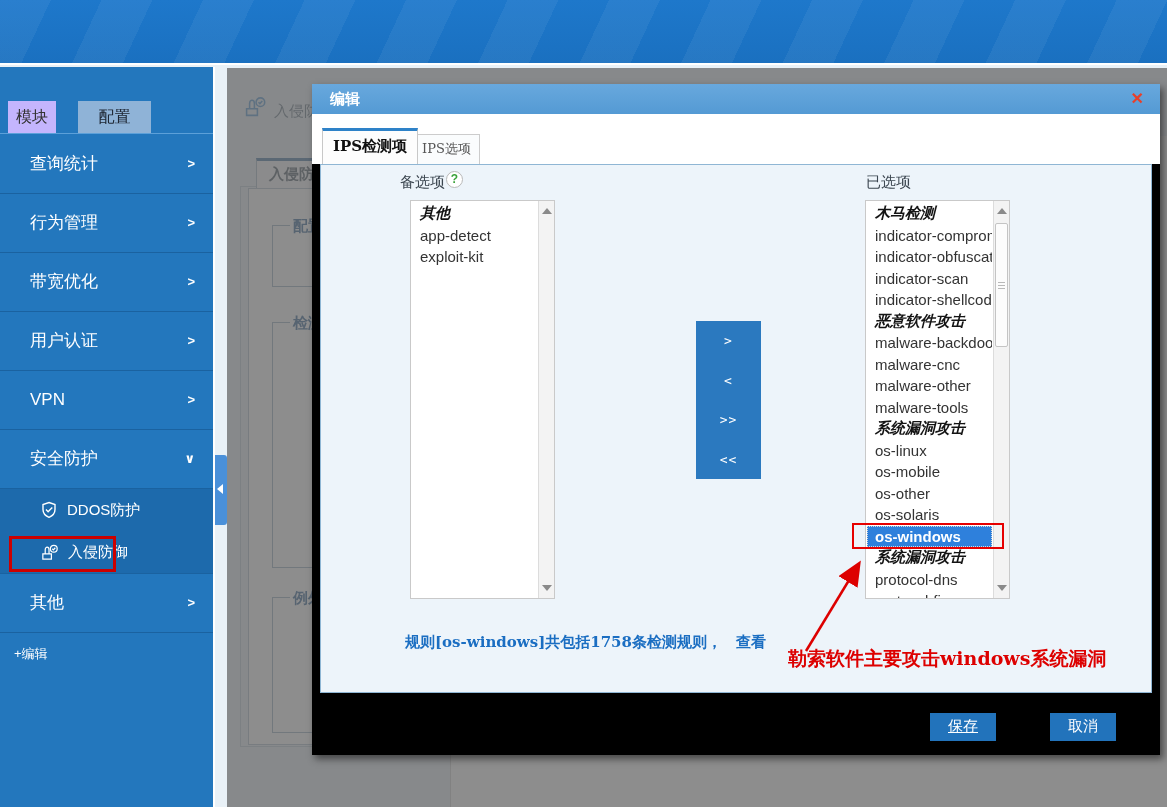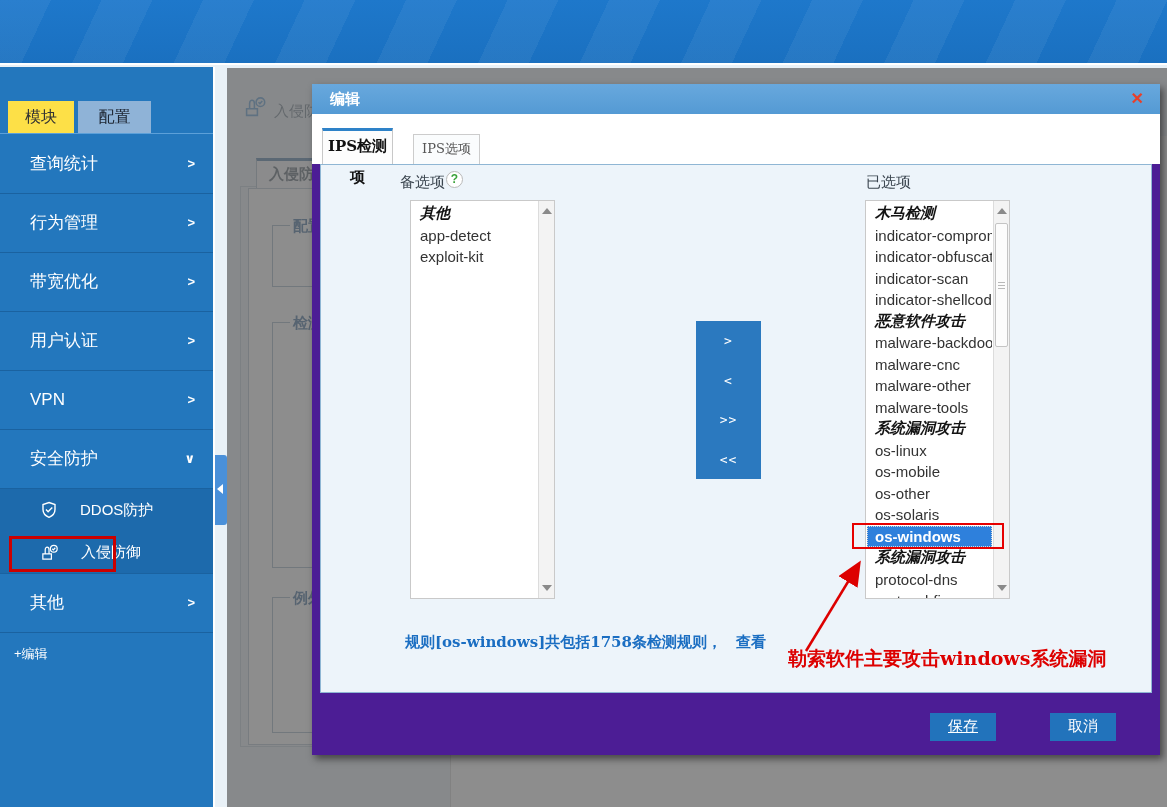--- a/index.html
+++ b/index.html
@@ -13,29 +13,29 @@
     background:linear-gradient(180deg,#1e78cb,#1a70c0); border-bottom:2px solid #ffffff; overflow:hidden; }
   .top-banner .kb { position:absolute; inset:0;
     background:repeating-linear-gradient(115deg, rgba(255,255,255,0.055) 0 46px, rgba(255,255,255,0) 46px 92px); }
   .brand { position:absolute; left:28px; top:11px; color:#fff; font-size:33px; letter-spacing:1px; }
 
   
   .sidebar { position:absolute; left:0; top:67px; width:215px; bottom:0;
     background:#2377bd; border-right:2px solid #fff; z-index:5; }
   .side-tab { position:absolute; top:34px; height:32px; text-align:center; line-height:31px;
     font-size:16px; cursor:pointer; }
-  .side-tab.mod { left:8px; width:66px; background:#fde047; color:#333; }
+  .side-tab.mod { left:8px; width:48px; background:#c4b5fd; color:#333; }
   .side-tab.cfg { left:78px; width:73px; background:#8fb3d7; color:#1c2430; }
   .tabs-line { position:absolute; top:66px; left:0; right:0; height:1px; background:#5ca0d9; }
   .menu { position:absolute; top:68px; left:0; right:0; }
   .menu-item { position:relative; height:59px; line-height:58px; padding-left:30px;
     color:#fff; font-size:17px; border-bottom:1px solid #1a62a0; cursor:pointer; }
   .menu-item .chevron { position:absolute; right:18px; top:0; font-size:13px; font-weight:bold; }
   .submenu { background:#1d6aac; border-bottom:1px solid #1a62a0; }
-  .submenu-item { height:42px; display:flex; align-items:center; gap:22px;
+  .submenu-item { height:42px; display:flex; align-items:center; gap:9px;
     padding-left:40px; color:#fff; font-size:15px; cursor:pointer; }
   .submenu-item svg { flex:0 0 auto; }
   .edit-link { position:absolute; top:578px; left:14px; color:#fff; font-size:13px; cursor:pointer; }
 
   .collapse-tab { position:absolute; left:215px; top:455px; width:12px; height:70px;
     background:#4a90d9; border-radius:0 3px 3px 0; z-index:20; cursor:pointer; }
   .collapse-tab::after { content:""; position:absolute; left:2px; top:29px;
     border-top:5px solid transparent; border-bottom:5px solid transparent; border-right:6px solid #fff; }
 
   
@@ -51,29 +51,29 @@
     border:1px solid #b4c2cf; background:#fff; }
   .bg-outer-box { position:absolute; left:240px; top:186px; width:915px; height:561px;
     border:1px solid #c3cfda; }
   .bg-group { position:absolute; border:1px solid #9fb4c6; background:#fff; }
   .bg-legend { position:absolute; background:#fff; color:#3f6b99; font-weight:bold;
     font-size:15px; padding:0 3px; }
   .overlay { position:absolute; left:227px; top:68px; right:0; bottom:0;
     background:rgba(97,97,97,0.72); z-index:10; }
 
   
-  .modal { position:absolute; left:312px; top:84px; width:848px; height:671px; background:#4c1d95;
+  .modal { position:absolute; left:312px; top:84px; width:848px; height:671px; background:#000000;
     z-index:30; box-shadow:3px 4px 7px rgba(25,25,25,0.6); }
   .modal-header { height:30px; background:linear-gradient(180deg,#68a8dd,#549ad4);
     color:#fff; font-weight:bold; font-size:15px; line-height:30px; padding-left:18px; }
   .modal-close { position:absolute; right:16px; top:0; height:30px; line-height:29px;
     color:#e8402a; font-weight:bold; font-size:16px; cursor:pointer; }
   .tab-strip { position:absolute; top:30px; left:0; right:0; height:50px; background:#fff; }
   .mtab { position:absolute; bottom:0; text-align:center; cursor:pointer; }
-  .mtab.active { left:10px; width:71px; height:36px; background:#fdfdfd; z-index:2;
+  .mtab.active { left:10px; width:96px; height:36px; background:#fdfdfd; z-index:2;
     border:1px solid #c8c8c8; border-top:3px solid #2e82c8; border-bottom:none;
     font-weight:bold; font-size:15px; color:#111; line-height:31px; }
   .mtab.idle { left:101px; width:67px; height:30px; background:#fafcfd;
     border:1px solid #ccc; border-bottom:none; font-size:13px; color:#555; line-height:28px; }
   .tab-panel { position:absolute; left:8px; top:80px; width:832px; height:529px;
     border:1px solid #8fb6d4; background:#edf4fa; }
 
   .panel-label { position:absolute; top:8px; font-size:15px; color:#3c4650; }
   .help-badge { position:absolute; left:125px; top:6px; width:17px; height:17px; border-radius:50%;
     background:#fff; border:1px solid #b9b9b9; color:#3aa23a; font-weight:bold; font-size:12px;

